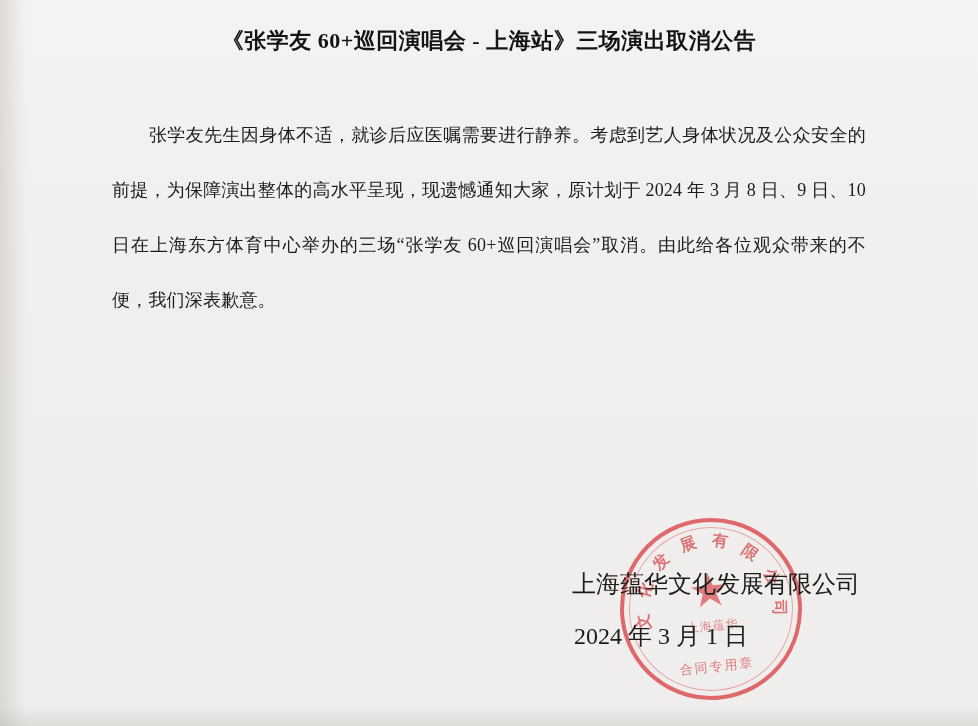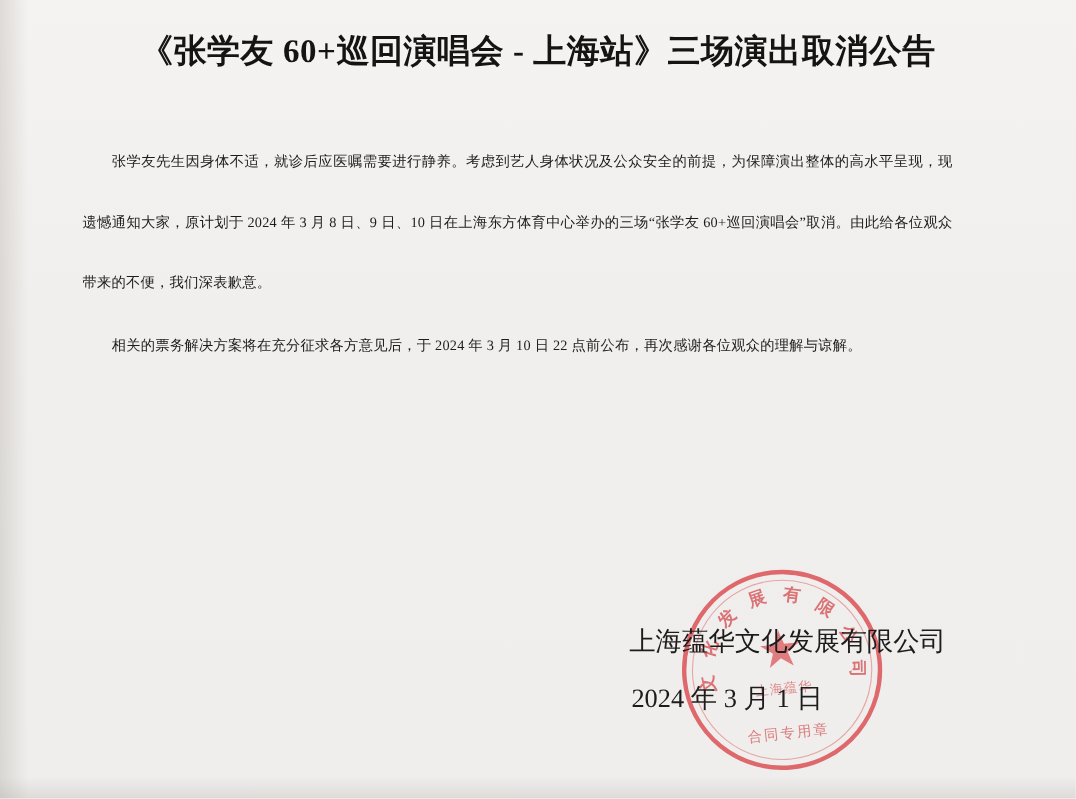--- a/index.html
+++ b/index.html
@@ -16,30 +16,30 @@
   }
   .page {
     position: relative;
     width: 978px;
     height: 726px;
     background: linear-gradient(180deg, #f5f3f1 0%, #f1efed 40%, #efeeec 100%);
     box-sizing: border-box;
   }
   .title {
     text-align: center;
-    font-size: 30px;
+    font-size: 22px;
     font-weight: bold;
     letter-spacing: 0.5px;
     padding-top: 26px;
     color: #141414;
     font-family: "Liberation Serif", serif;
   }
   .body-text {
-    margin: 52px 112px 0 75px;
-    font-size: 13px;
+    margin: 52px 112px 0 112px;
+    font-size: 18px;
     line-height: 55px;
     color: #1c1c1c;
     text-align: justify;
     letter-spacing: 0.2px;
   }
   .para {
     text-indent: 2.05em;
     margin: 0;
   }
   .para + .para {
@@ -161,21 +161,20 @@
 
 <div class="page">
 
   <div class="edge-shadow-left"></div>
   <div class="edge-shadow-bottom"></div>
 
   <div class="title">《张学友 60+巡回演唱会 - 上海站》三场演出取消公告</div>
 
   <div class="body-text">
     <p class="para">张学友先生因身体不适，就诊后应医嘱需要进行静养。考虑到艺人身体状况及公众安全的前提，为保障演出整体的高水平呈现，现遗憾通知大家，原计划于 2024 年 3 月 8 日、9 日、10 日在上海东方体育中心举办的三场“张学友 60+巡回演唱会”取消。由此给各位观众带来的不便，我们深表歉意。</p>
-    <p class="para">相关的票务解决方案将在充分征求各方意见后，于 2024 年 3 月 10 日 22 点前公布，再次感谢各位观众的理解与谅解。</p>
   </div>
 
   <div class="stamp">
     <div class="stamp-inner"></div>
     <div class="stamp-arc-text" id="arcText">
         <span style="transform: translate(-67.7412px, 5.92659px) rotate(265deg) translate(-50%, -50%);">文</span>
         <span style="transform: translate(-62.9848px, -25.6304px) rotate(292.143deg) translate(-50%, -50%);">化</span>
         <span style="transform: translate(-44.3555px, -51.5421px) rotate(319.286deg) translate(-50%, -50%);">发</span>
         <span style="transform: translate(-15.9567px, -66.1013px) rotate(346.429deg) translate(-50%, -50%);">展</span>
         <span style="transform: translate(15.9567px, -66.1013px) rotate(373.571deg) translate(-50%, -50%);">有</span>

